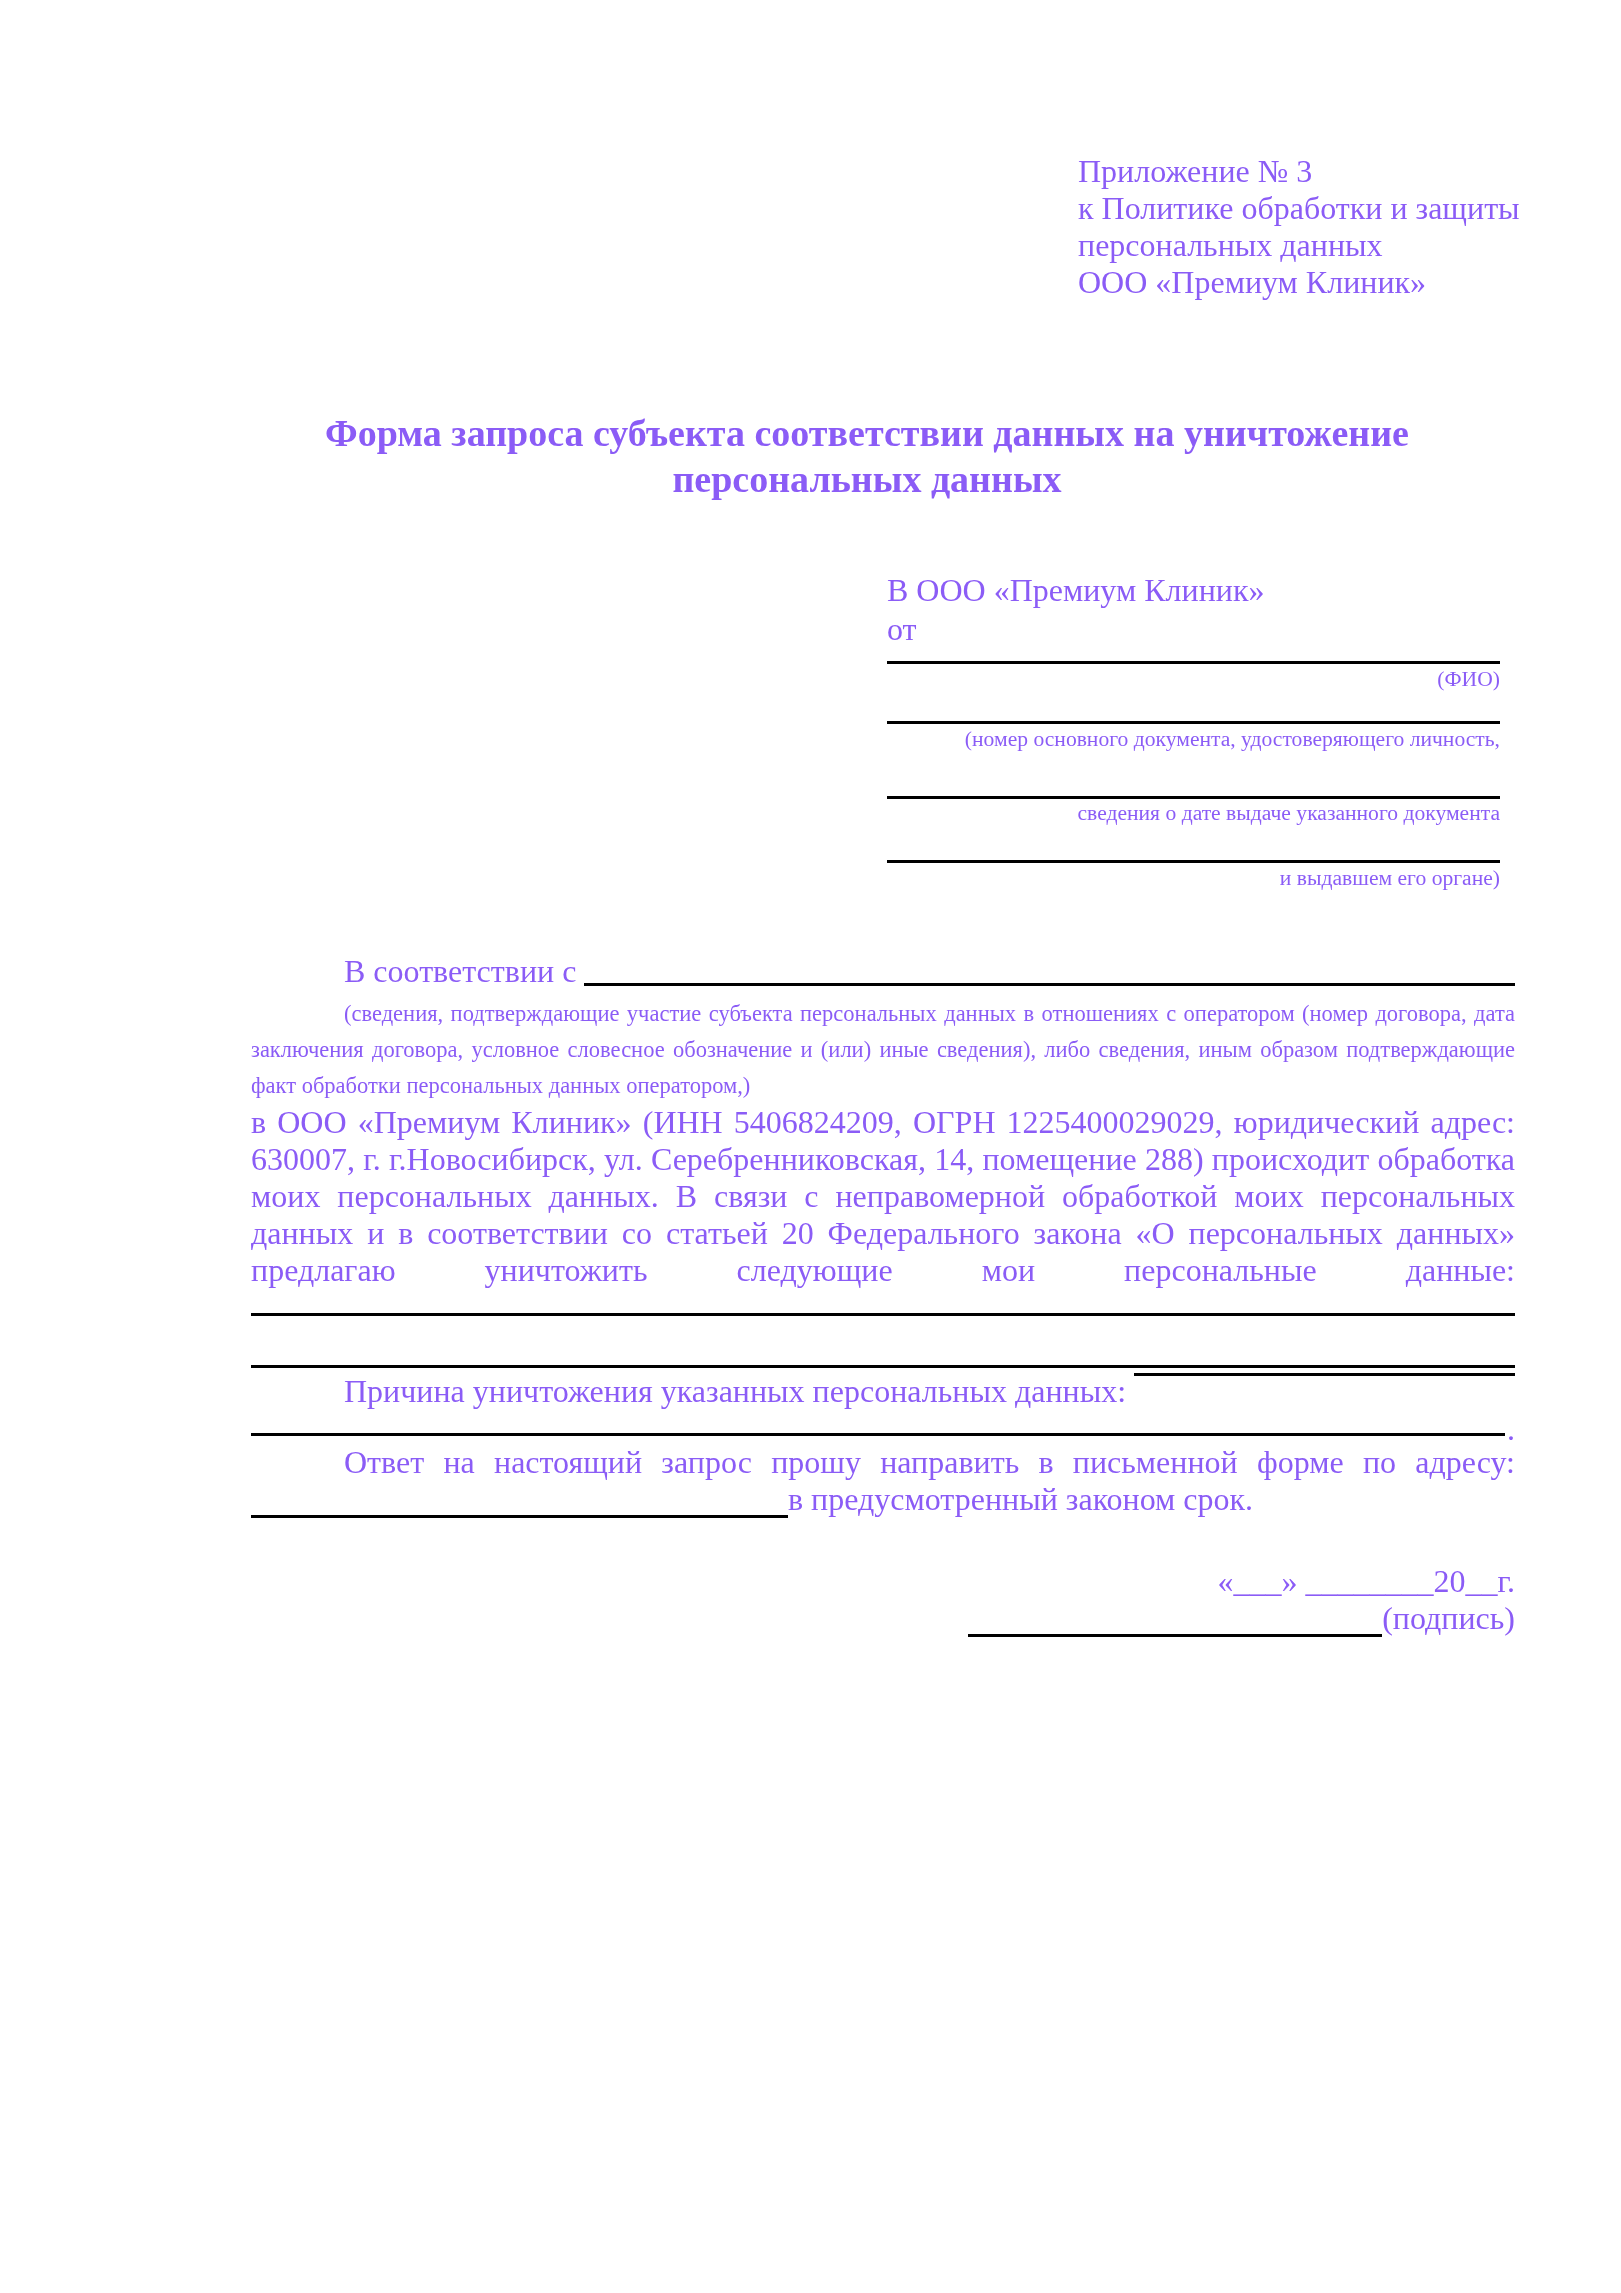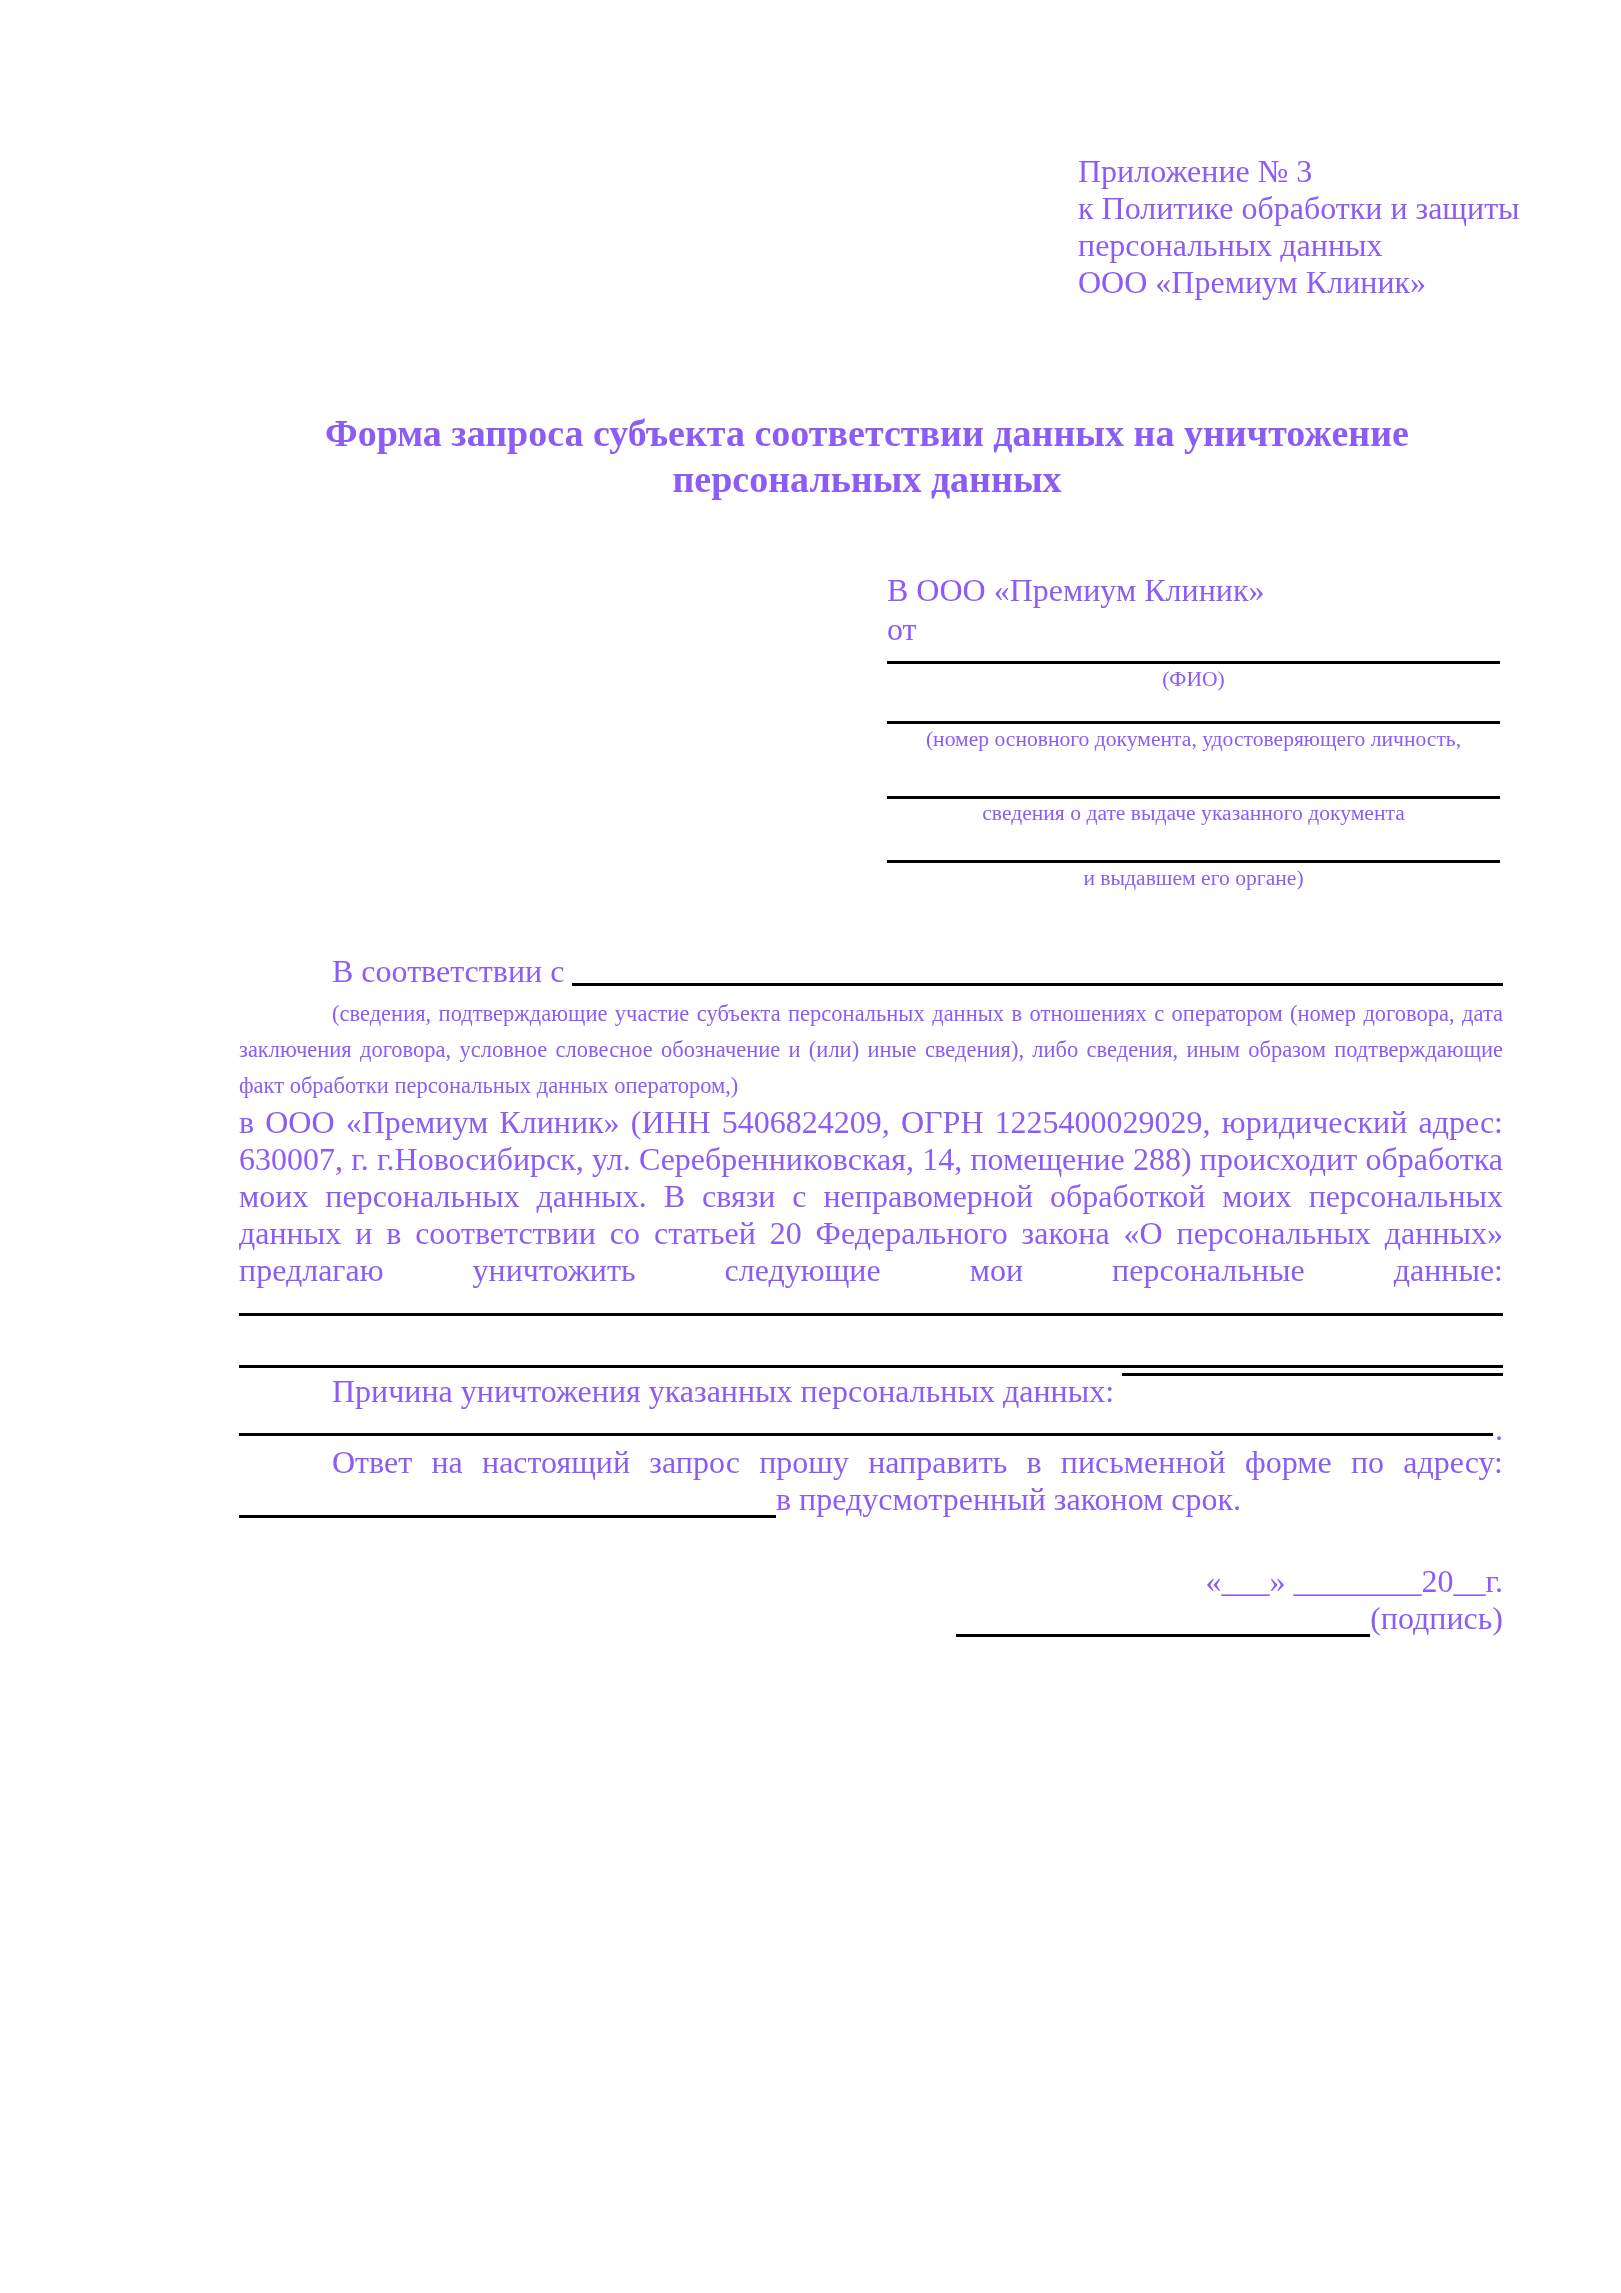--- a/index.html
+++ b/index.html
@@ -49,30 +49,30 @@
     line-height: 39px;
   }
   .fill-line {
     border-bottom: 3.9px solid #000;
   }
   .addr-fill-1 { height: 11.8px; }
   .addr-fill-2 { height: 29px; }
   .addr-fill-3 { height: 43px; }
   .addr-fill-4 { height: 33px; }
   .addr-caption {
-    text-align: center;
+    text-align: right;
     font-size: 21.6px;
     line-height: 25.5px;
     padding-top: 2.9px;
   }
 
   
   .main {
     position: absolute;
-    left: 239px;
+    left: 251px;
     top: 949px;
     width: 1264px;
     font-size: 32px;
     line-height: 37px;
   }
   .accordance-row {
     display: flex;
     align-items: flex-end;
     height: 41px;
   }

